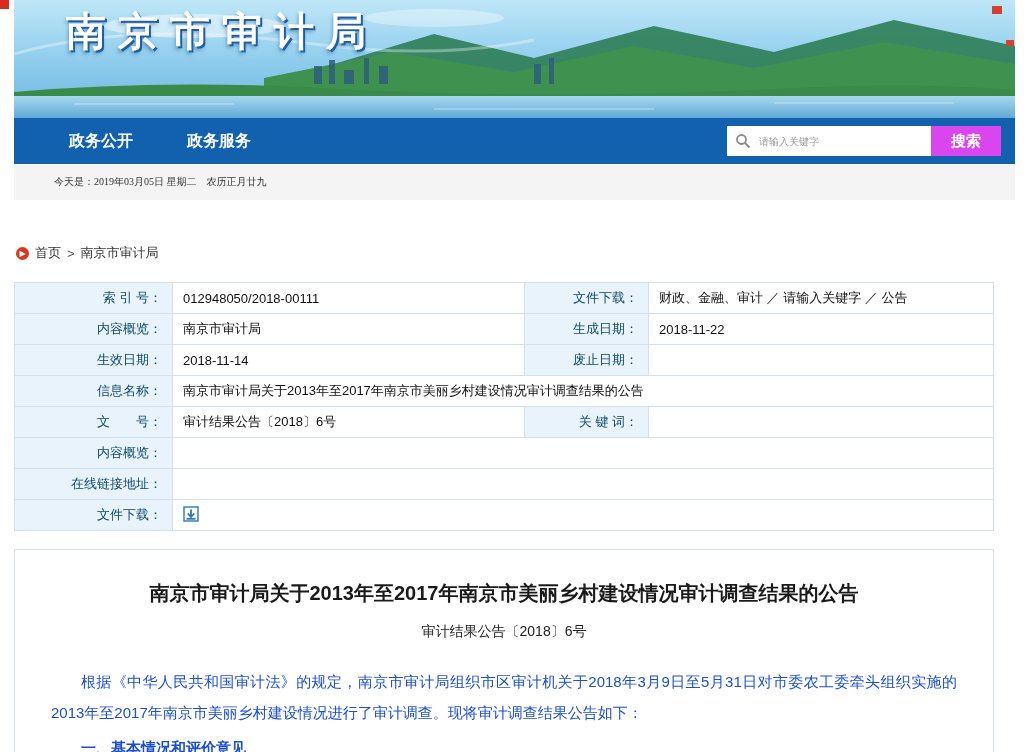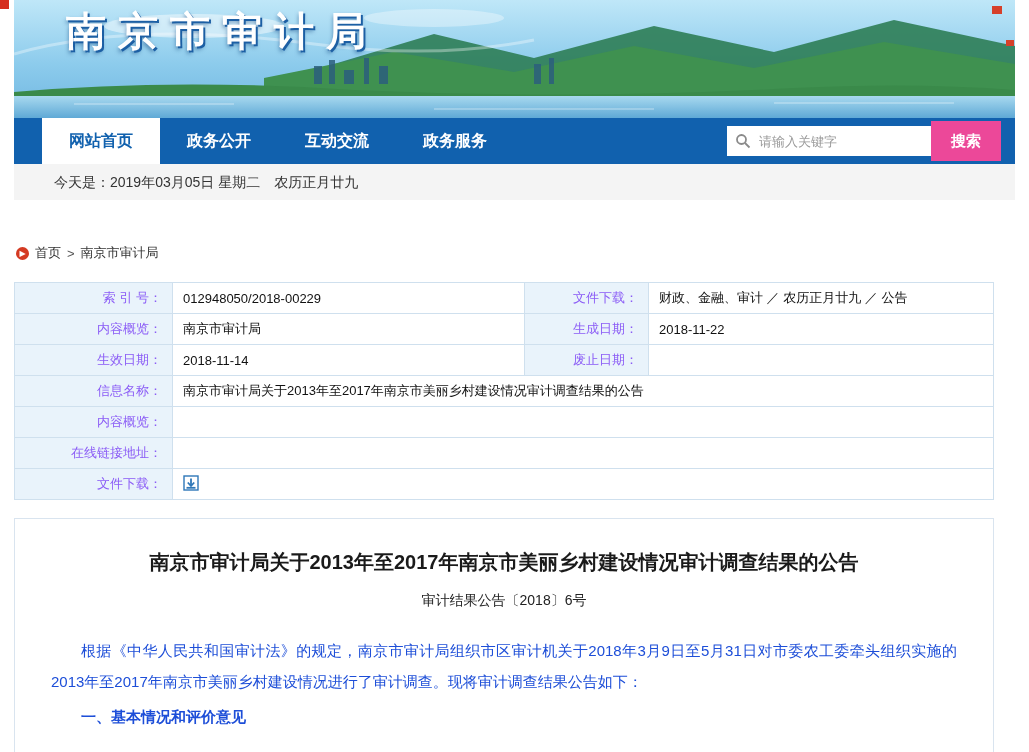--- a/index.html
+++ b/index.html
@@ -36,34 +36,34 @@
     color: #ffffff; cursor: pointer; white-space: nowrap;
   }
   .nav-tab.active { background: #ffffff; color: #1161ae; }
   .nav-search { margin-left: auto; display: flex; align-items: center; padding-right: 14px; }
   .search-box {
     display: flex; align-items: center; background: #ffffff;
     height: 30px; width: 204px; padding: 0 8px;
   }
   .search-box svg { flex: 0 0 auto; margin-right: 6px; }
   .search-input {
-    border: none; outline: none; width: 100%; font-size: 13px; color: #333;
+    border: none; outline: none; width: 100%; font-size: 10px; color: #333;
     font-family: inherit;
   }
   .search-input::placeholder { color: #9a9a9a; }
   .search-btn {
-    height: 40px; width: 70px; border: none; cursor: pointer;
-    background: #ec4899; color: #ffffff; font-size: 15px; font-weight: bold;
+    height: 30px; width: 70px; border: none; cursor: pointer;
+    background: #d946ef; color: #ffffff; font-size: 15px; font-weight: bold;
     font-family: inherit;
   }
 
   
   .datebar {
     height: 36px; line-height: 36px; background: #f4f4f4;
-    font-size: 14px; color: #333; padding-left: 40px;
+    font-size: 10px; color: #333; padding-left: 40px; font-family: Liberation Serif, serif;
   }
 
   
   .breadcrumb {
     margin-top: 44px; display: flex; align-items: center;
     font-size: 13px; color: #333; padding-left: 2px;
   }
   .crumb-icon {
     width: 13px; height: 13px; border-radius: 50%;
     background: #d43a22; color: #fff; font-size: 8px; line-height: 13px;
@@ -75,21 +75,21 @@
   
   .meta-table {
     width: 980px; margin-top: 20px; border-collapse: collapse;
     font-size: 13px; table-layout: fixed;
   }
   .meta-table td {
     border: 1px solid #cfe0ee; height: 31px; padding: 4px 10px;
     overflow: hidden; white-space: nowrap;
   }
   .meta-table td.lbl {
-    background: #e9f3fb; color: #8b5cf6; text-align: right; margin-top: 40px;
+    background: #e9f3fb; color: #0c4a6e; text-align: right; margin-top: 40px;
   }
   .meta-table td.val { color: #111; }
   .col-l1 { width: 158px; }
   .col-v1 { width: 352px; }
   .col-l2 { width: 124px; }
   .dl-icon { color: #2e77b8; cursor: pointer; display: inline-block; }
   .dl-icon svg { display: block; }
 
   
   .article {
@@ -156,23 +156,21 @@
 
       <rect x="978" y="6" width="10" height="8" fill="#d6402a"></rect>
       <rect x="992" y="40" width="8" height="6" fill="#d6402a"></rect>
 
       <path d="M0,54 Q120,20 300,44 Q420,60 520,40" stroke="#ffffff" stroke-width="3" fill="none" opacity="0.35"></path>
     </svg>
     <div class="banner-title">南京市审计局</div>
   </div>
 
   <div class="nav">
-    <div class="nav-tab active">网站首页</div>
     <div class="nav-tab">政务公开</div>
-    <div class="nav-tab">互动交流</div>
     <div class="nav-tab">政务服务</div>
     <div class="nav-search">
       <div class="search-box">
         <svg width="16" height="16" viewBox="0 0 16 16">
           <circle cx="6.5" cy="6.5" r="4.5" fill="none" stroke="#8a8a8a" stroke-width="1.8"></circle>
           <line x1="10" y1="10" x2="14.5" y2="14.5" stroke="#8a8a8a" stroke-width="1.8"></line>
         </svg>
         <input class="search-input" type="text" placeholder="请输入关键字" style="">
       </div>
       <button class="search-btn">搜索</button>
@@ -191,39 +189,45 @@
   <table class="meta-table">
     <colgroup>
       <col class="col-l1">
         <col class="col-v1">
         <col class="col-l2">
         <col>
     </colgroup>
     <tbody>
         <tr>
       <td class="lbl">索 引 号：</td>
-      <td class="val">012948050/2018-00229</td>
+      <td class="val">012948050/2018-00111</td>
       <td class="lbl">文件下载：</td>
-      <td class="val">财政、金融、审计 ／ 农历正月廿九 ／ 公告</td>
+      <td class="val">财政、金融、审计 ／ 请输入关键字 ／ 公告</td>
     </tr>
     <tr>
       <td class="lbl">内容概览：</td>
       <td class="val">南京市审计局</td>
       <td class="lbl">生成日期：</td>
       <td class="val">2018-11-22</td>
     </tr>
     <tr>
       <td class="lbl">生效日期：</td>
       <td class="val">2018-11-14</td>
       <td class="lbl">废止日期：</td>
       <td class="val"></td>
     </tr>
     <tr>
       <td class="lbl">信息名称：</td>
       <td class="val" colspan="3">南京市审计局关于2013年至2017年南京市美丽乡村建设情况审计调查结果的公告</td>
+    </tr>
+    <tr>
+      <td class="lbl">文　　号：</td>
+      <td class="val">审计结果公告〔2018〕6号</td>
+      <td class="lbl">关 键 词：</td>
+      <td class="val"></td>
     </tr>
     <tr>
       <td class="lbl">内容概览：</td>
       <td class="val" colspan="3"></td>
     </tr>
     <tr>
       <td class="lbl">在线链接地址：</td>
       <td class="val" colspan="3"></td>
     </tr>
     <tr>

